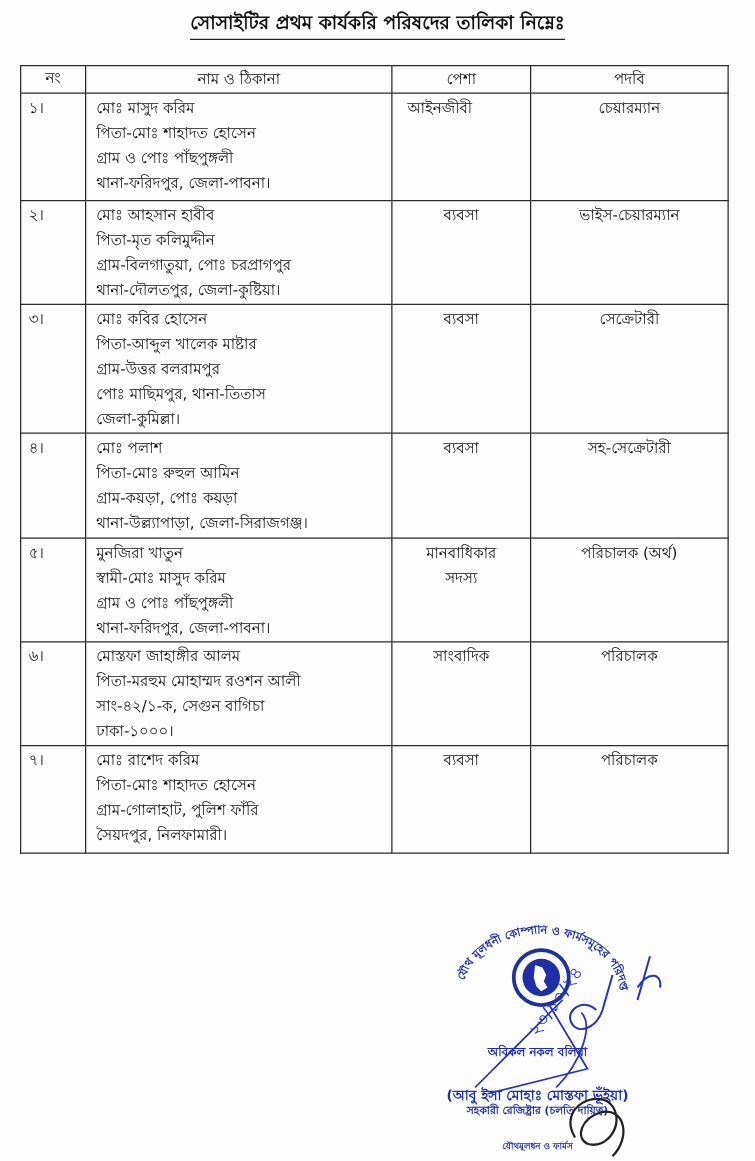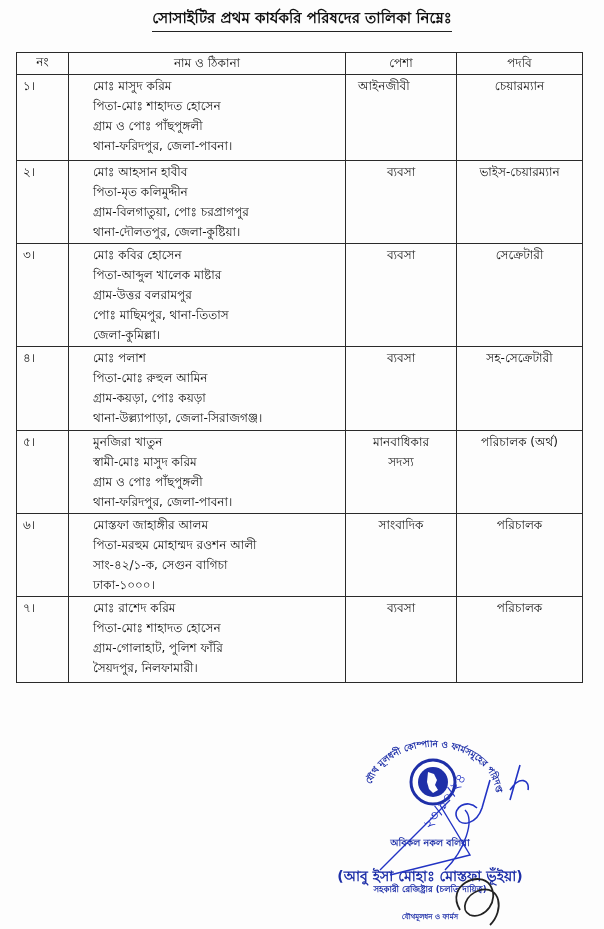--- a/index.html
+++ b/index.html
@@ -13,21 +13,21 @@
   }
   .title span { border-bottom: 1.5px solid #222; padding-bottom: 4px; }
   table.members {
     position: absolute; top: 52px; left: 16px; width: 567px;
     border-collapse: collapse; font-size: 12px; line-height: 20px;
   }
   table.members th, table.members td { border: 1.5px solid #2a2a2a; vertical-align: top; }
   table.members th { font-weight: normal; height: 19px; padding: 0; line-height: 19px; text-align: center; }
   .c-no { width: 44px; padding-left: 6px !important; text-align: left; }
   table.members th.c-no { text-align: center; padding-left: 0 !important; }
-  .c-name { width: 228px; padding: 1px 24px !important; }
+  .c-name { width: 228px; padding: 1px 8px !important; }
   .c-occ { width: 94px; padding: 1px 4px !important; text-align: center; }
   td.c-occ.left { text-align: left; padding-left: 12px !important; }
   .c-pos { padding: 1px 4px !important; text-align: center; }
   td { padding-top: 1px; }
   .line { display: block; }
   .stamp {
     position: absolute; left: 330px; top: 730px; width: 200px; height: 199px; color: #1e2fa8;
   }
   .stamp .seal {
     position: absolute; left: 28px; top: 10px; width: 150px; height: 80px;
@@ -150,21 +150,21 @@
   <svg class="seal" viewBox="0 0 150 80">
     <defs>
       <path id="arc" d="M 12 55 A 63 48 0 1 1 138 55"></path>
     </defs>
     <text font-size="9" font-weight="bold" fill="#1e2fa8"><textPath href="#arc" startOffset="6%">যৌথ মূলধনী কোম্পানি ও ফার্মসমূহের পরিদপ্তর</textPath></text>
     <circle cx="75" cy="42" r="22" fill="none" stroke="#1e2fa8" stroke-width="3"></circle>
     <circle cx="75" cy="42" r="15" fill="#1e2fa8"></circle>
     <path d="M70 32 l6 2 l3 6 l-2 5 l3 5 l-5 3 l-4 -4 l-2 -7 z" fill="#fdfdfd"></path>
   </svg>
   <div class="text" style="top:106px; font-size:9.5px">অবিকল নকল বলিয়া</div>
-  <div class="text" style="top:140px; font-size:14px">(আবু ইসা মোহাঃ মোস্তফা ভূঁইয়া)</div>
+  <div class="text" style="top:140px; font-size:11px">(আবু ইসা মোহাঃ মোস্তফা ভূঁইয়া)</div>
   <div class="text" style="top:153px; font-size:8.5px">সহকারী রেজিষ্ট্রার (চলতি দায়িত্ব)</div>
   <div class="text" style="top:181px; font-size:7px">যৌথমূলধন ও ফার্মস</div>
   <svg class="sig" style="left:40px; top:20px" width="170" height="180" viewBox="0 0 170 180">
     <path d="M150 15 l-10 35 M140 40 c10 -15 20 -10 18 0 M120 30 l-8 28 c-5 15 -20 20 -25 10 c-5 -10 10 -20 20 -10" fill="none" stroke="#2233c4" stroke-width="1.6"></path>
     <path d="M10 120 l70 -70 M20 125 l80 -20 l-30 -50 M95 60 c10 10 0 40 -20 60" fill="none" stroke="#2233c4" stroke-width="1.4"></path>
     <path d="M90 160 c-15 -25 20 -40 30 -25 c10 15 -5 35 -20 30 c-10 -5 -5 -20 10 -25 c20 -5 25 20 10 35" fill="none" stroke="#222" stroke-width="1.8"></path>
     <text x="60" y="80" font-size="14" fill="#2233c4" transform="rotate(-55 60 80)">২৩/১০/২৪</text>
   </svg>
 </div>
 

